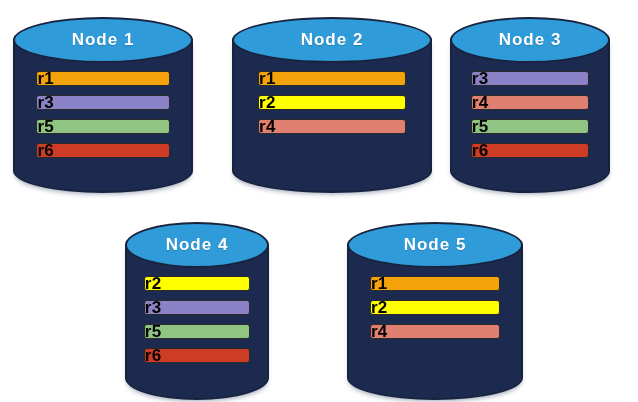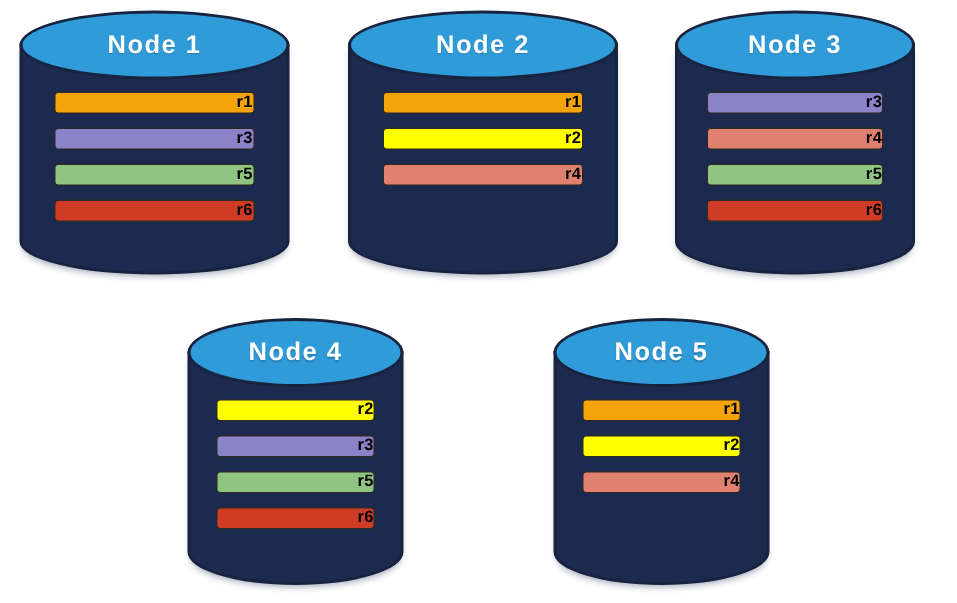--- a/index.html
+++ b/index.html
@@ -12,20 +12,21 @@
     height: 402px;
     position: relative;
     overflow: hidden;
     font-family: "Liberation Sans", sans-serif;
     background: #ffffff;
   }
 
   #diagram {
     position: absolute;
     inset: 0;
+    margin-top: 10px;
   }
 
   
   .node {
     position: absolute;
   }
 
   .cyl-body {
     position: absolute;
     left: 0;
@@ -77,23 +78,23 @@
     top: 54px;
     z-index: 5;
   }
 
   .shard {
     height: 15px;
     margin-bottom: 9px;
     border: 1px solid #2a2a2a;
     border-radius: 3px;
     box-sizing: border-box;
-    text-align: right;
+    text-align: left;
     line-height: 13px;
-    font-size: 11px;
+    font-size: 17px;
     font-weight: bold;
     color: #000000;
     letter-spacing: 0.3px;
   }
   .shard:last-child { margin-bottom: 0; }
 </style>
 </head>
 <body>
 
 <div id="diagram">
@@ -101,21 +102,21 @@
       <div class="cyl-body"></div>
       <div class="cyl-top"></div>
       <div class="node-title">Node  1</div>
       <div class="shard-list">
         <div class="shard" style="background: rgb(245, 163, 10);">r1</div>
         <div class="shard" style="background: rgb(139, 130, 200);">r3</div>
         <div class="shard" style="background: rgb(143, 196, 131);">r5</div>
         <div class="shard" style="background: rgb(206, 60, 38);">r6</div>
       </div>
     </div>
-    <div class="node" style="left: 232px; top: 7px; width: 180px; height: 176px;">
+    <div class="node" style="left: 232px; top: 7px; width: 180px; height: 176px; padding-left: 20px;">
       <div class="cyl-body"></div>
       <div class="cyl-top"></div>
       <div class="node-title">Node  2</div>
       <div class="shard-list">
         <div class="shard" style="background: rgb(245, 163, 10);">r1</div>
         <div class="shard" style="background: rgb(255, 255, 0);">r2</div>
         <div class="shard" style="background: rgb(224, 128, 112);">r4</div>
       </div>
     </div>
     <div class="node" style="left: 450px; top: 7px; width: 160px; height: 176px;">
@@ -133,21 +134,21 @@
       <div class="cyl-body"></div>
       <div class="cyl-top"></div>
       <div class="node-title">Node  4</div>
       <div class="shard-list">
         <div class="shard" style="background: rgb(255, 255, 0);">r2</div>
         <div class="shard" style="background: rgb(139, 130, 200);">r3</div>
         <div class="shard" style="background: rgb(143, 196, 131);">r5</div>
         <div class="shard" style="background: rgb(206, 60, 38);">r6</div>
       </div>
     </div>
-    <div class="node" style="left: 369px; top: 212px; width: 144px; height: 178px;">
+    <div class="node" style="left: 347px; top: 212px; width: 176px; height: 178px;">
       <div class="cyl-body"></div>
       <div class="cyl-top"></div>
       <div class="node-title">Node  5</div>
       <div class="shard-list">
         <div class="shard" style="background: rgb(245, 163, 10);">r1</div>
         <div class="shard" style="background: rgb(255, 255, 0);">r2</div>
         <div class="shard" style="background: rgb(224, 128, 112);">r4</div>
       </div>
     </div>
   </div>

